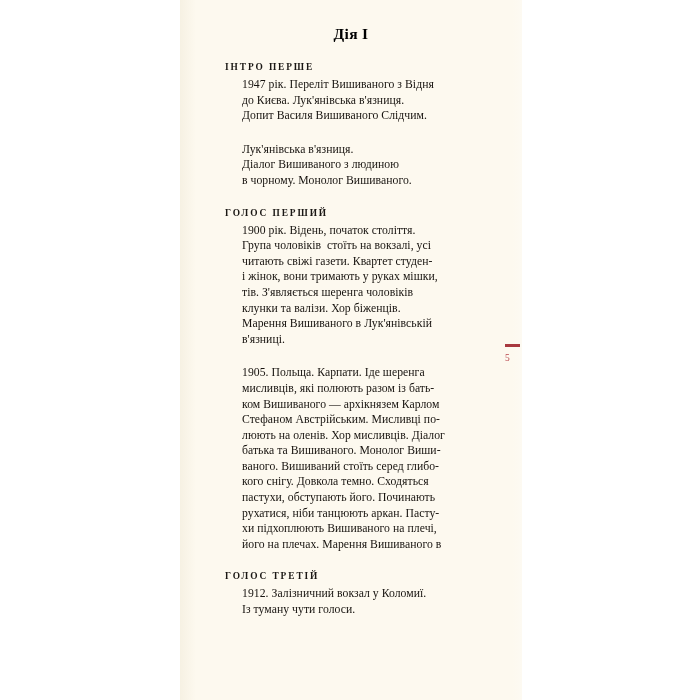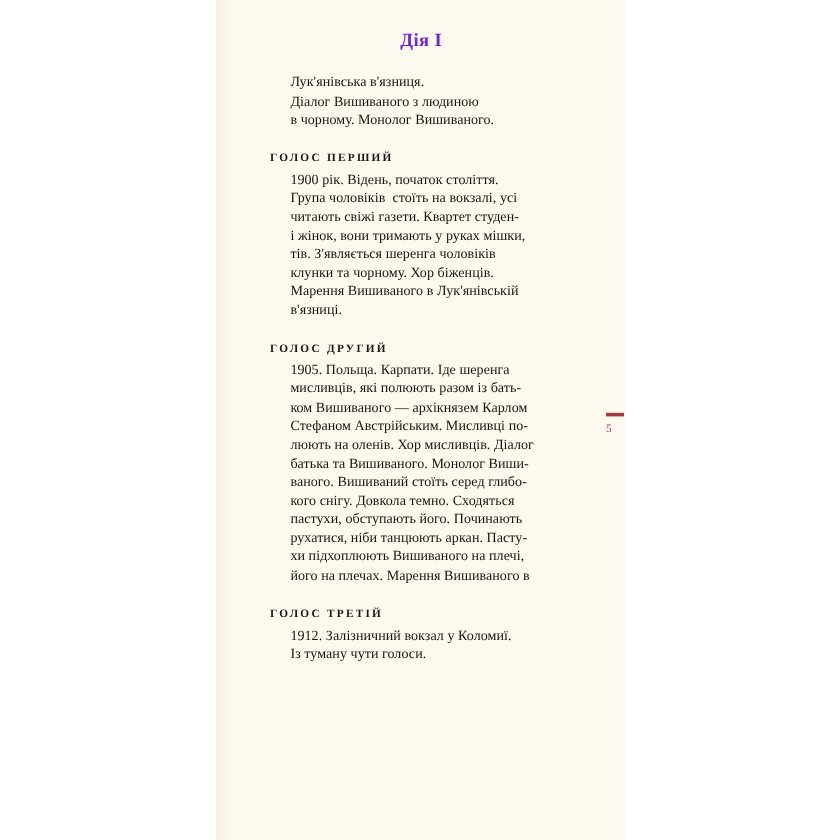--- a/index.html
+++ b/index.html
@@ -50,21 +50,21 @@
     left: 45px;
     top: 0;
     width: 270px;
   }
 
   
   .chapter-title {
     font-size: 15.5px;
     font-weight: bold;
     text-align: center;
-    color: #6d28d9;
+    color: #000000;
     margin: 0;
     padding-top: 25px;
     letter-spacing: 0.3px;
     width: 252px;
   }
 
   
   .scene {
     margin-top: 18px;
   }
@@ -114,41 +114,48 @@
 <body style="background: rgb(255, 255, 255);">
 
 <div id="page-sheet" style="background: rgb(253, 249, 239);">
 
   <div id="page-body">
 
     <h1 class="chapter-title">Дія I</h1>
 
     <div id="scene-list">
         <section class="scene">
+          <div class="scene-heading">ІНТРО ПЕРШЕ</div>
+          <div class="scene-lines">
+            <div class="scene-line">1947 рік. Переліт Вишиваного з Відня</div>
+            <div class="scene-line">до Києва. Лук'янівська в'язниця.</div>
+            <div class="scene-line">Допит Василя Вишиваного Слідчим.</div>
+          </div>
+        </section>
+        <section class="scene">
           <div class="scene-lines">
             <div class="scene-line">Лук'янівська в'язниця.</div>
             <div class="scene-line">Діалог Вишиваного з людиною</div>
             <div class="scene-line">в чорному. Монолог Вишиваного.</div>
           </div>
         </section>
         <section class="scene">
           <div class="scene-heading">ГОЛОС ПЕРШИЙ</div>
           <div class="scene-lines">
             <div class="scene-line">1900 рік. Відень, початок століття.</div>
             <div class="scene-line">Група чоловіків  стоїть на вокзалі, усі</div>
             <div class="scene-line">читають свіжі газети. Квартет студен-</div>
             <div class="scene-line">і жінок, вони тримають у руках мішки,</div>
             <div class="scene-line">тів. З'являється шеренга чоловіків</div>
-            <div class="scene-line">клунки та чорному. Хор біженців.</div>
+            <div class="scene-line">клунки та валізи. Хор біженців.</div>
             <div class="scene-line">Марення Вишиваного в Лук'янівській</div>
             <div class="scene-line">в'язниці.</div>
           </div>
         </section>
         <section class="scene">
-          <div class="scene-heading">ГОЛОС ДРУГИЙ</div>
           <div class="scene-lines">
             <div class="scene-line">1905. Польща. Карпати. Іде шеренга</div>
             <div class="scene-line">мисливців, які полюють разом із бать-</div>
             <div class="scene-line">ком Вишиваного — архікнязем Карлом</div>
             <div class="scene-line">Стефаном Австрійським. Мисливці по-</div>
             <div class="scene-line">люють на оленів. Хор мисливців. Діалог</div>
             <div class="scene-line">батька та Вишиваного. Монолог Виши-</div>
             <div class="scene-line">ваного. Вишиваний стоїть серед глибо-</div>
             <div class="scene-line">кого снігу. Довкола темно. Сходяться</div>
             <div class="scene-line">пастухи, обступають його. Починають</div>

